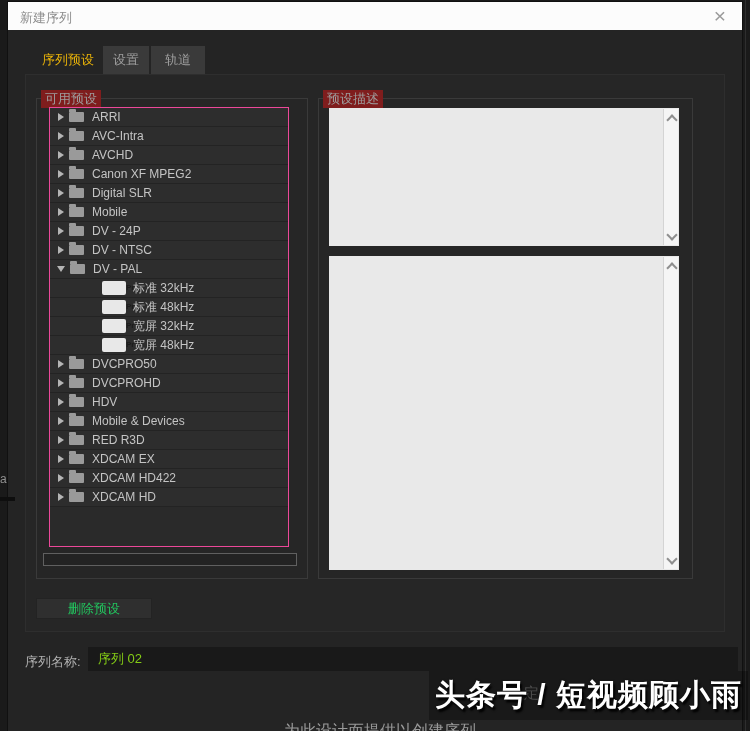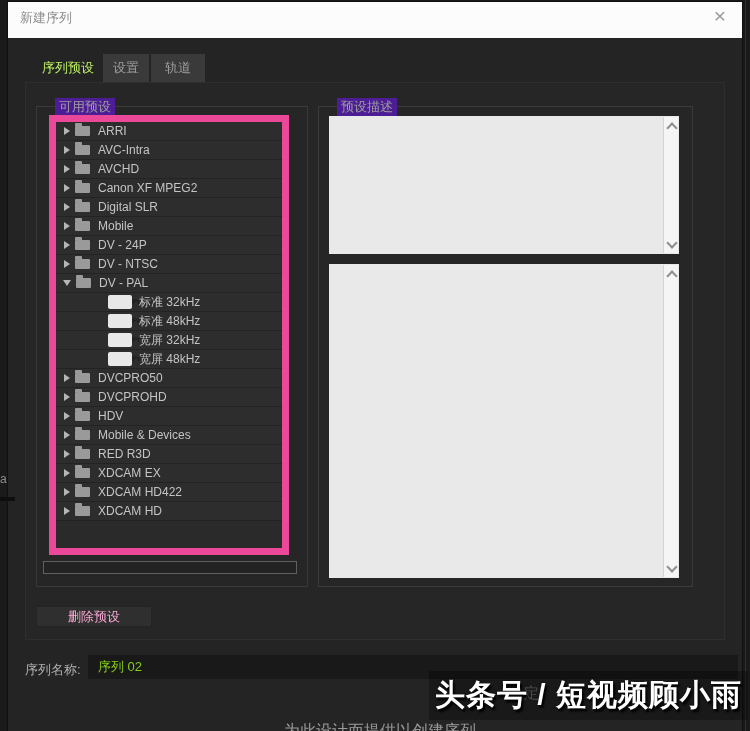--- a/index.html
+++ b/index.html
@@ -3,47 +3,47 @@
 <meta charset="utf-8">
 <style>
   * { margin:0; padding:0; box-sizing:border-box; }
   html,body { width:750px; height:731px; overflow:hidden; background:#1a1a1a;
               font-family:"Liberation Sans","DejaVu Sans",sans-serif; }
   .page { position:relative; width:750px; height:731px; background:#1a1a1a; overflow:hidden; }
 
   
   .dialog { position:absolute; left:8px; top:2px; width:734px; height:729px;
             box-shadow:0 0 0 1px #101010; }
-  .titlebar { position:relative; height:36px; background:#fcfcfc;text-decoration:underline; }
+  .titlebar { position:relative; height:28px; background:#fcfcfc;text-decoration:underline; }
   .titlebar .title { position:absolute; left:12px; top:7px; font-size:13px; color:#8c8c8c; }
   .titlebar .close { position:absolute; right:10px; top:1px; width:24px; height:26px;
                      font-size:21px; line-height:26px; text-align:center; color:#9a9a9a; cursor:default; }
   .dialog-body { position:relative; height:701px; background:#242424; }
 
   
   .tab { position:absolute; top:16px; height:28px; font-size:13px; text-align:center;
          line-height:28px; color:#9e9e9e; background:#3a3a3a; }
-  .tab.active { background:#242424; color:#bef264; }
+  .tab.active { background:#242424; color:#eab308; }
   .tab1 { left:27px; width:66px; }
   .tab2 { left:95px; width:46px; }
   .tab3 { left:143px; width:54px; }
 
   
   .panel { position:absolute; left:17px; top:44px; width:700px; height:558px;
            background:#262626; border:1px solid #2e2e2e; }
 
   .fieldset { position:absolute; border:1px solid #3a3a3a; }
-  .fieldset .legend { position:absolute; top:-9px; left:18px; padding:0 4px;
-                      background:#4c1d95; font-size:13px; color:#9e9e9e;text-align:center; }
+  .fieldset .legend { position:absolute; top:-9px; left:4px; padding:0 4px;
+                      background:#7f1d1d; font-size:13px; color:#9e9e9e;text-align:center; }
   .fs-left  { left:10px;  top:23px; width:272px; height:481px; }
   .fs-right { left:292px; top:23px; width:375px; height:481px; }
 
   
   .tree { position:absolute; left:12px; top:8px; width:240px; height:440px;
-          background:#2a2a2a; border:7px solid #ec4899; overflow:hidden; }
+          background:#2a2a2a; border:1px solid #ec4899; overflow:hidden; }
   .tree-row { display:flex; align-items:center; height:19px; background:#2d2d2d;
               border-bottom:1px solid #232323; font-size:12px; color:#c4c4c4; }
   .folder-row { padding-left:6px; }
   .preset-row { padding-left:52px; }
   .caret { width:12px; margin-right:5px; display:inline-block; }
   .caret-right { width:0; height:0; border-left:6px solid #b5b5b5;
                  border-top:4px solid transparent; border-bottom:4px solid transparent; margin-left:2px; }
   .caret-down  { width:0; height:0; border-top:6px solid #b5b5b5;
                  border-left:4px solid transparent; border-right:4px solid transparent; margin-left:1px; }
   .folder-icon { position:relative; width:15px; height:10px; background:#9a9a9a;
@@ -64,21 +64,21 @@
   .vscroll { position:absolute; right:1px; top:1px; bottom:1px; width:15px;
              background:#f5f5f5; border-left:1px solid #d4d4d4; }
   .chev { position:absolute; left:3px; width:8px; height:8px; }
   .chev::before { content:""; position:absolute; left:1px; top:2px; width:6px; height:6px;
                   border-left:2px solid #8f8f8f; border-top:2px solid #8f8f8f; }
   .chev-up { top:5px; } .chev-up::before { transform:rotate(45deg); }
   .chev-down { bottom:5px; } .chev-down::before { transform:rotate(225deg); top:-1px; }
 
   
   .delete-btn { position:absolute; left:10px; top:523px; width:116px; height:21px;
-                background:#2f2f2f; border:1px solid #232323; color:#f9a8d4;
+                background:#2f2f2f; border:1px solid #232323; color:#22c55e;
                 font-size:13px; text-align:center; line-height:20px; }
   .name-label { position:absolute; left:17px; top:623px; font-size:13px; color:#b0b0b0; }
   .seq-input { position:absolute; left:80px; top:617px; width:650px; height:24px;
                background:#191919; border:none; outline:none; color:#84cc16;
                font-size:13px; padding-left:10px;
                font-family:"Liberation Sans","DejaVu Sans",sans-serif; }
 
   
   .ok-fragment { position:absolute; left:524px; top:684px; font-size:15px; color:#6e6e6e; z-index:1; }
   .watermark { position:absolute; right:2px; top:671px; z-index:2; font-size:30px; font-weight:bold;

